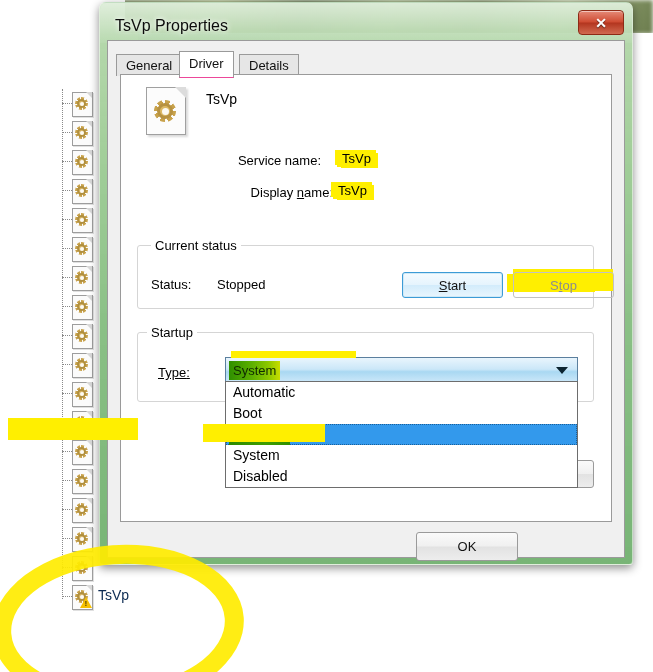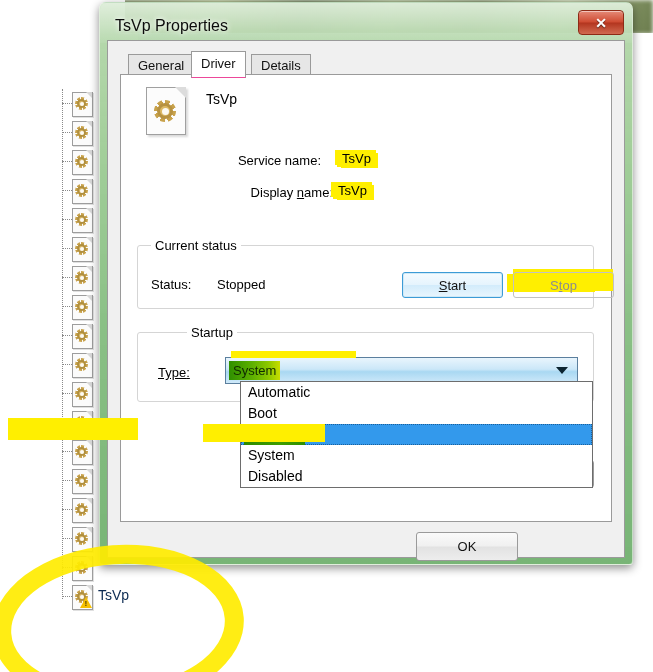--- a/index.html
+++ b/index.html
@@ -73,21 +73,21 @@
     background:linear-gradient(180deg,#e58a77 0%,#cf4b32 48%,#b3351f 52%,#d16a50 100%);
     border:1px solid #8d2a16;box-shadow:inset 0 1px 0 rgba(255,255,255,.5);
     display:flex;align-items:center;justify-content:center;cursor:pointer;}
   .close-btn span{color:#fff;font-size:14px;font-weight:bold;line-height:1;
     text-shadow:0 1px 1px rgba(0,0,0,.55);}
 
   .dlg-body{position:absolute;left:8px;top:38px;width:516px;height:516px;
     background:#f0f0f0;border:1px solid #9a9a9a;}
 
   
-  .tabstrip{position:absolute;left:20px;top:10px;width:492px;height:24px;}
+  .tabstrip{position:absolute;left:8px;top:10px;width:492px;height:24px;}
   .tab{position:absolute;top:3px;height:21px;padding:0 9px;line-height:21px;font-size:13px;
     background:#e6e6e6;border:1px solid #9a9a9a;border-bottom:none;color:#111;cursor:default;}
   .tab.active{top:0;height:25px;line-height:24px;background:#ffffff;border-bottom:1px solid #ec4899;z-index:3;}
   .tab-underline{position:absolute;left:12px;top:33px;width:492px;height:1px;background:#9a9a9a;}
 
   .tabpage{position:absolute;left:12px;top:34px;width:490px;height:446px;
     background:#ffffff;border:1px solid #9a9a9a;border-top:none;}
 
   
   .hdr-icon{position:absolute;left:25px;top:12px;width:40px;height:48px;}
@@ -132,21 +132,21 @@
   
   .combo{position:absolute;height:25px;border:1px solid #5b7f9e;
     background:linear-gradient(180deg,#e9f5fd 0%,#cbe7f8 45%,#a9d8f2 55%,#cfe9fa 100%);
     display:flex;align-items:center;cursor:pointer;}
   .combo-text{position:absolute;left:3px;top:3px;height:19px;line-height:19px;font-size:13px;padding:0 4px;color:#000;}
   .combo-text.greenhl{background:linear-gradient(90deg,#2f8f00 0%,#5cb000 45%,#8ec900 78%,#c8dd00 100%);color:#102a00;}
   .combo-arrow{position:absolute;right:9px;top:9px;width:0;height:0;
     border-left:6px solid transparent;border-right:6px solid transparent;border-top:7px solid #0c2430;}
   .combo-hl-top{position:absolute;background:#ffef00;}
 
-  .droplist{position:absolute;background:#ffffff;border:1px solid #6d6d6d;z-index:30;margin-left:15px;}
+  .droplist{position:absolute;background:#ffffff;border:1px solid #6d6d6d;z-index:30;}
   .dropitem{position:relative;height:21px;line-height:21px;padding-left:7px;font-size:14px;color:#000;cursor:pointer;}
   .dropitem.selected{background:#3399ec;color:#fff;outline:1px dotted #1b5f9a;outline-offset:-1px;}
   .dropitem.selected .seltext{position:relative;display:inline-block;padding:0 4px;margin-left:-4px;
     background:linear-gradient(90deg,#2d8a00 0%,#3f9d00 60%,#2f8f00 100%);color:#d8ef00;}
 
   
   .footer-btn{position:absolute;width:100px;height:27px;}
 
   
   .hi-stroke{position:absolute;background:#ffef00;z-index:25;pointer-events:none;}
@@ -409,21 +409,21 @@
       <div class="btn focus" style="left:281px;top:197px;width:99px;">
         <span><span class="acc">S</span>tart</span>
       </div>
       <div class="hi-stroke" style="left:392px;top:194px;width:100px;height:22px;"></div>
       <div class="hi-stroke" style="left:386px;top:199px;width:88px;height:18px;"></div>
       <div class="btn disabled" style="left:392px;top:197px;width:99px;background:transparent;border-color:#c2c2c2;z-index:26;">
         <span>S<span class="acc">t</span>op</span>
       </div>
 
       <div class="groupbox" style="left:16px;top:257px;width:455px;height:68px;"></div>
-      <div class="grouptitle" style="left:26px;top:250px;margin-left:40px;">Startup</div>
+      <div class="grouptitle" style="left:26px;top:250px;">Startup</div>
       <div class="frow" style="left:37px;top:290px;text-decoration:underline;">Typ<span class="acc">e</span>:</div>
 
       <div class="combo-hl-top" style="left:110px;top:276px;width:125px;height:7px;z-index:16;"></div>
       <div class="combo" style="left:104px;top:282px;width:351px;">
         <div class="combo-text greenhl">System</div>
         <div class="combo-arrow"></div>
       </div>
 
       <div class="droplist" style="left:104px;top:306px;width:351px;">
         <div id="droplist-items">

